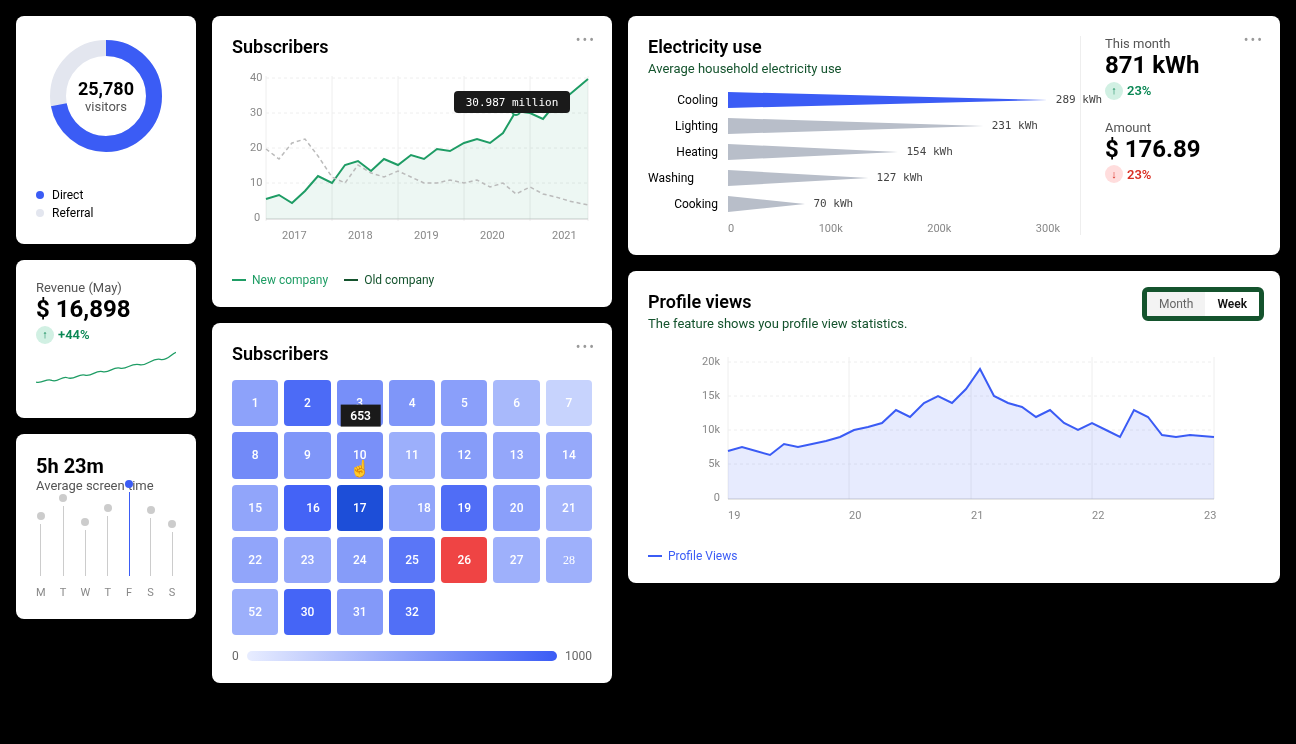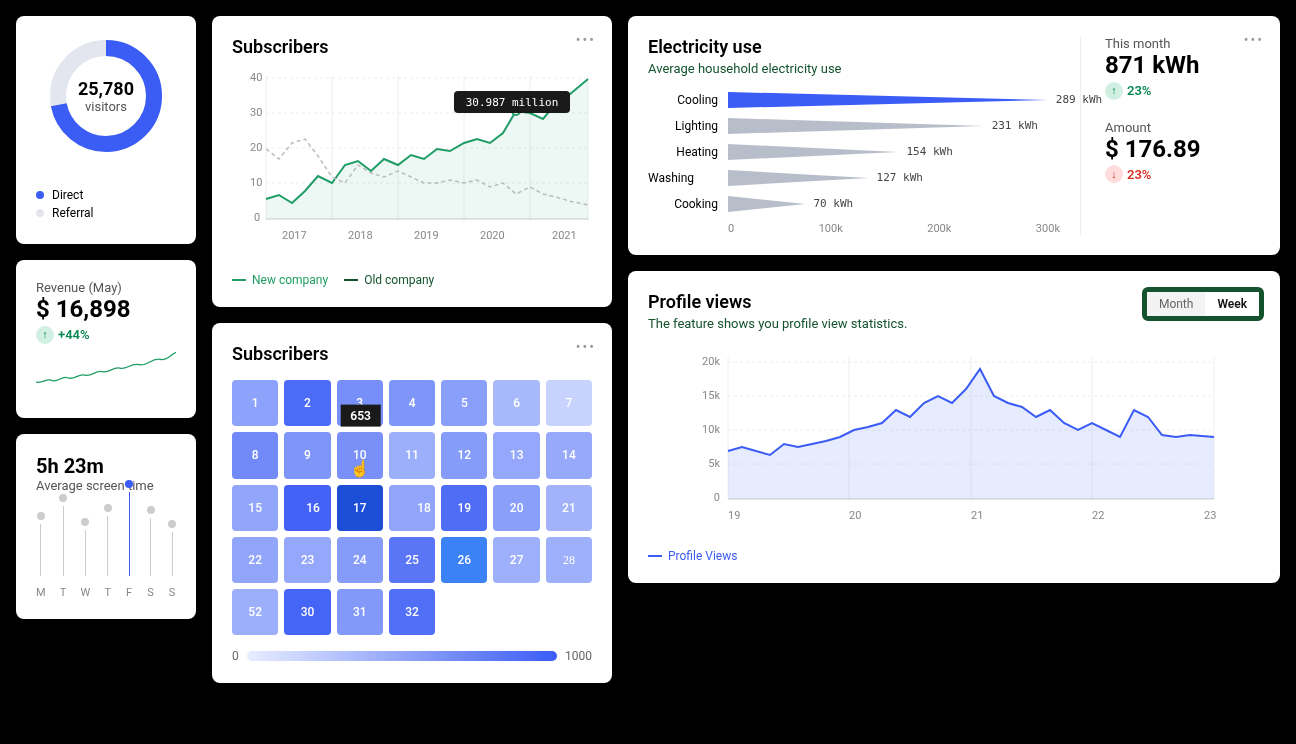--- a/index.html
+++ b/index.html
@@ -225,21 +225,21 @@
         <div class="cell" style="background: rgb(68, 99, 246); padding-left: 11px;">16</div>
         <div class="cell" style="background: #1d4ed8;">17</div>
         <div class="cell" style="background: rgb(145, 165, 250); padding-left: 24px;">18</div>
         <div class="cell" style="background: rgb(80, 109, 246);">19</div>
         <div class="cell" style="background: rgb(138, 159, 250);">20</div>
         <div class="cell" style="background: rgb(162, 179, 251);">21</div>
         <div class="cell" style="background: rgb(145, 165, 250);">22</div>
         <div class="cell" style="background: rgb(148, 167, 250);">23</div>
         <div class="cell" style="background: rgb(134, 156, 249);">24</div>
         <div class="cell" style="background: rgb(90, 118, 247);">25</div>
-        <div class="cell" style="background: #3b82f6;">26</div>
+        <div class="cell" style="background: #ef4444;">26</div>
         <div class="cell" style="background: rgb(158, 176, 251);">27</div>
         <div class="cell" style="background: rgb(158, 176, 251); font-family: Liberation Serif, serif;">28</div>
         <div class="cell" style="background: rgb(156, 175, 251);">52</div>
         <div class="cell" style="background: rgb(69, 101, 246);">30</div>
         <div class="cell" style="background: rgb(131, 153, 249);">31</div>
         <div class="cell" style="background: rgb(81, 111, 246);">32</div>
       </div>
     <div class="scale mono">
       <span>0</span>
       <div class="grad"></div>

